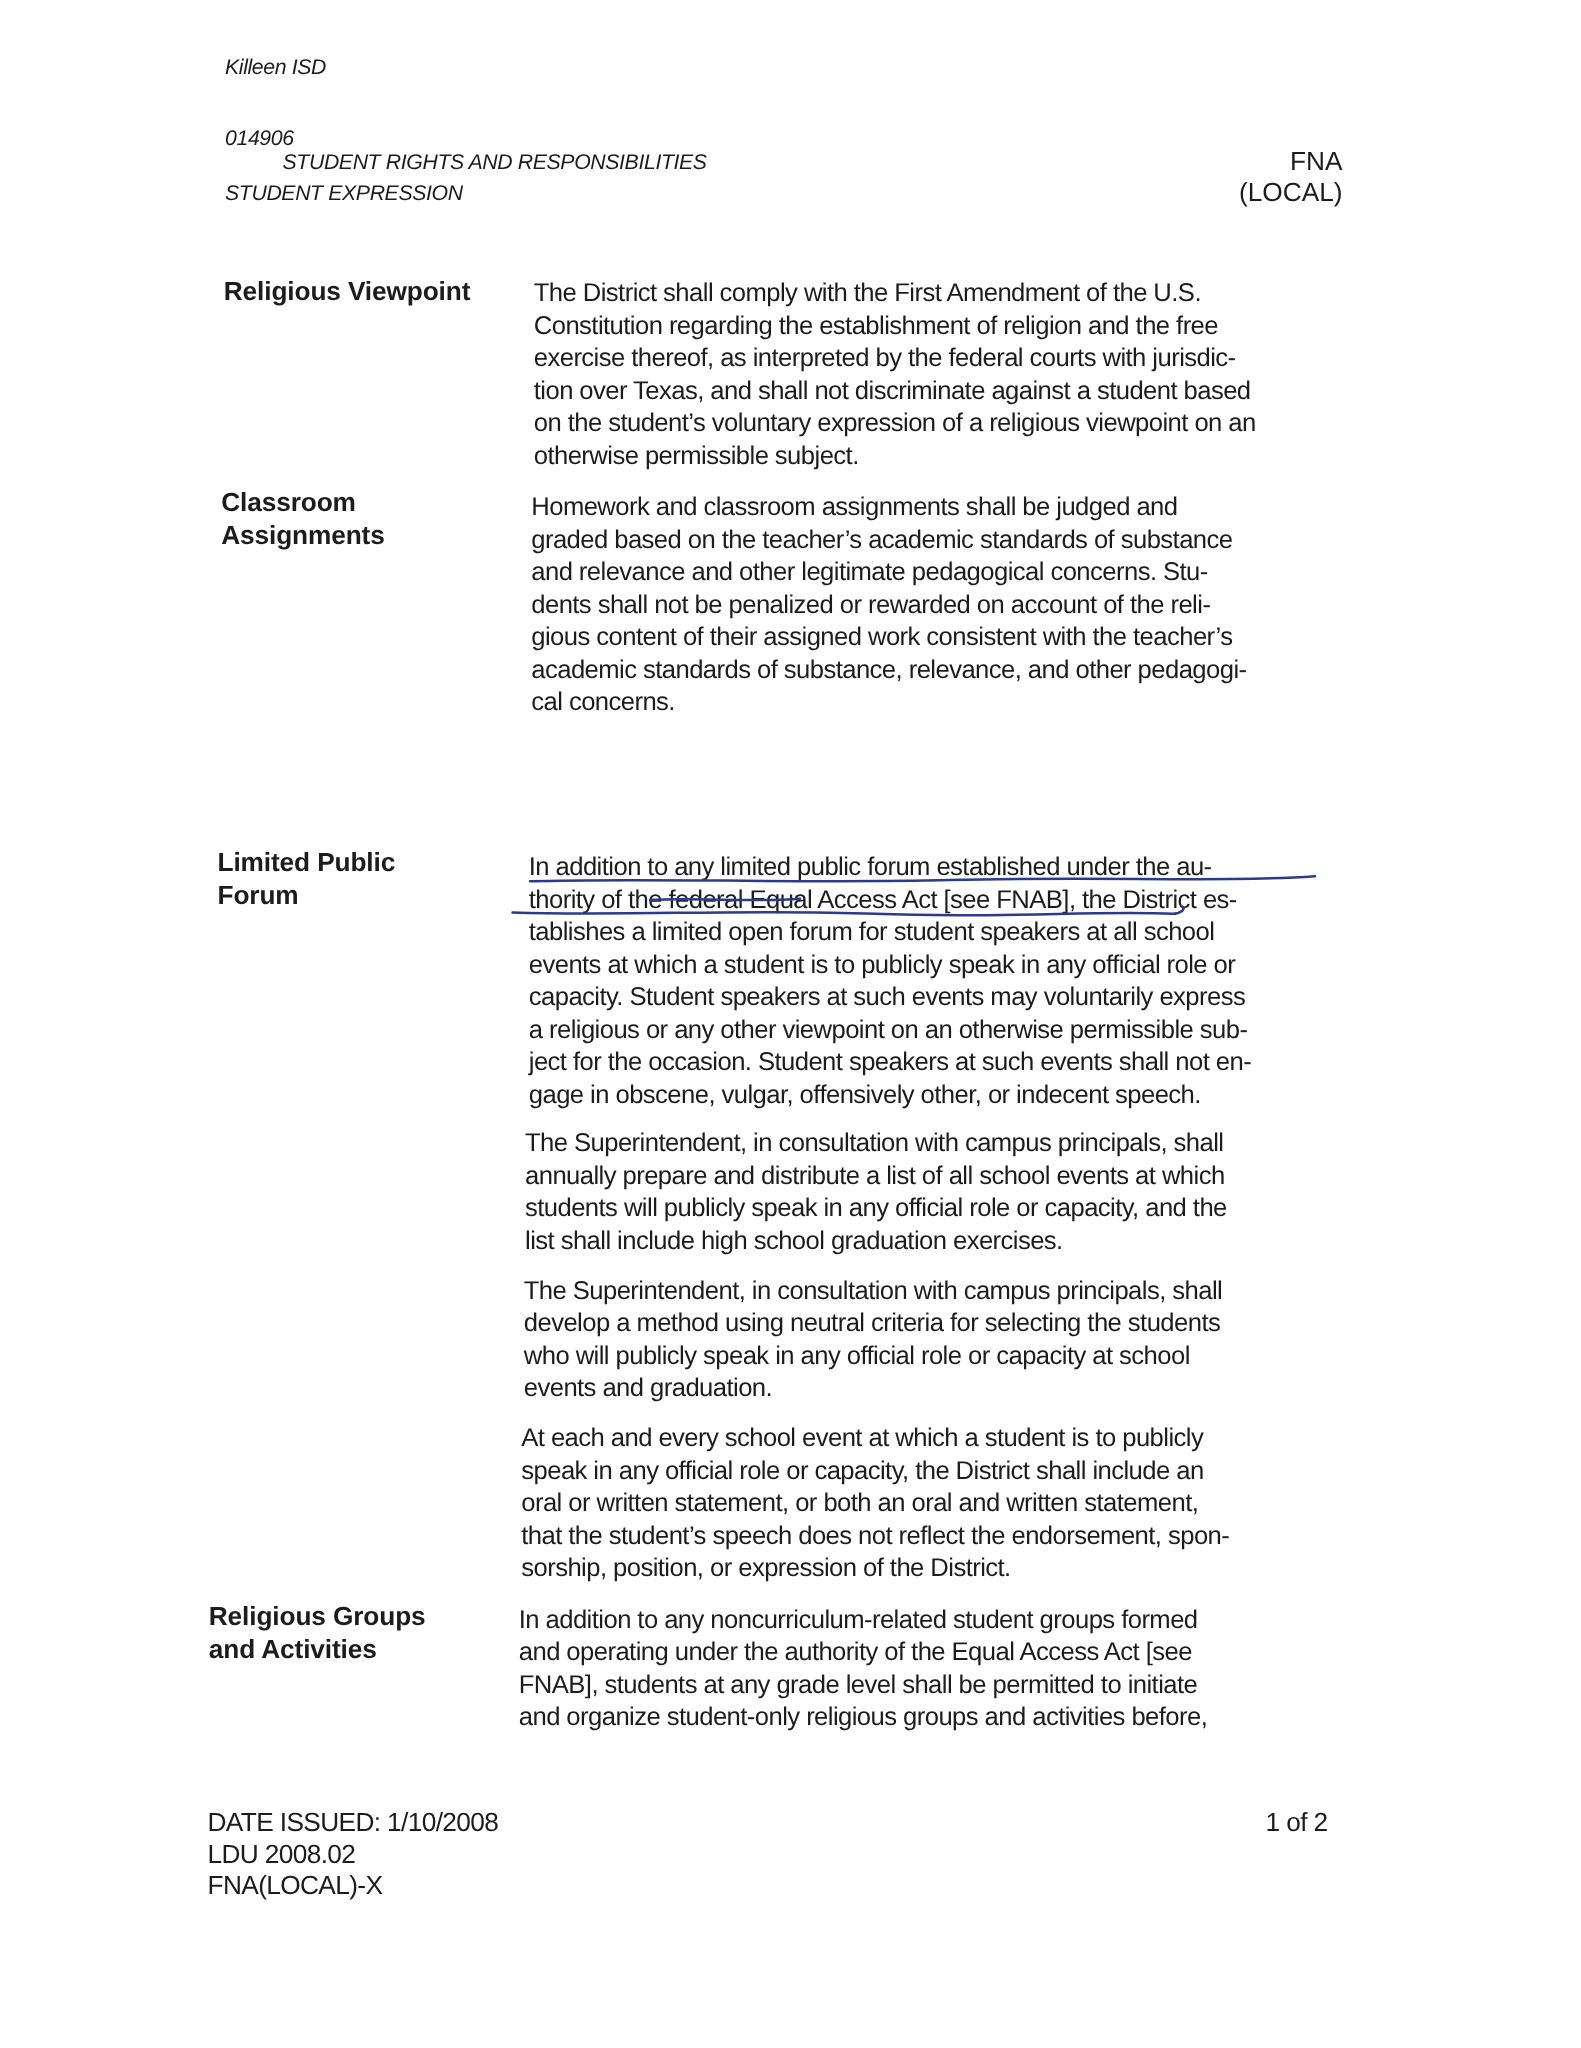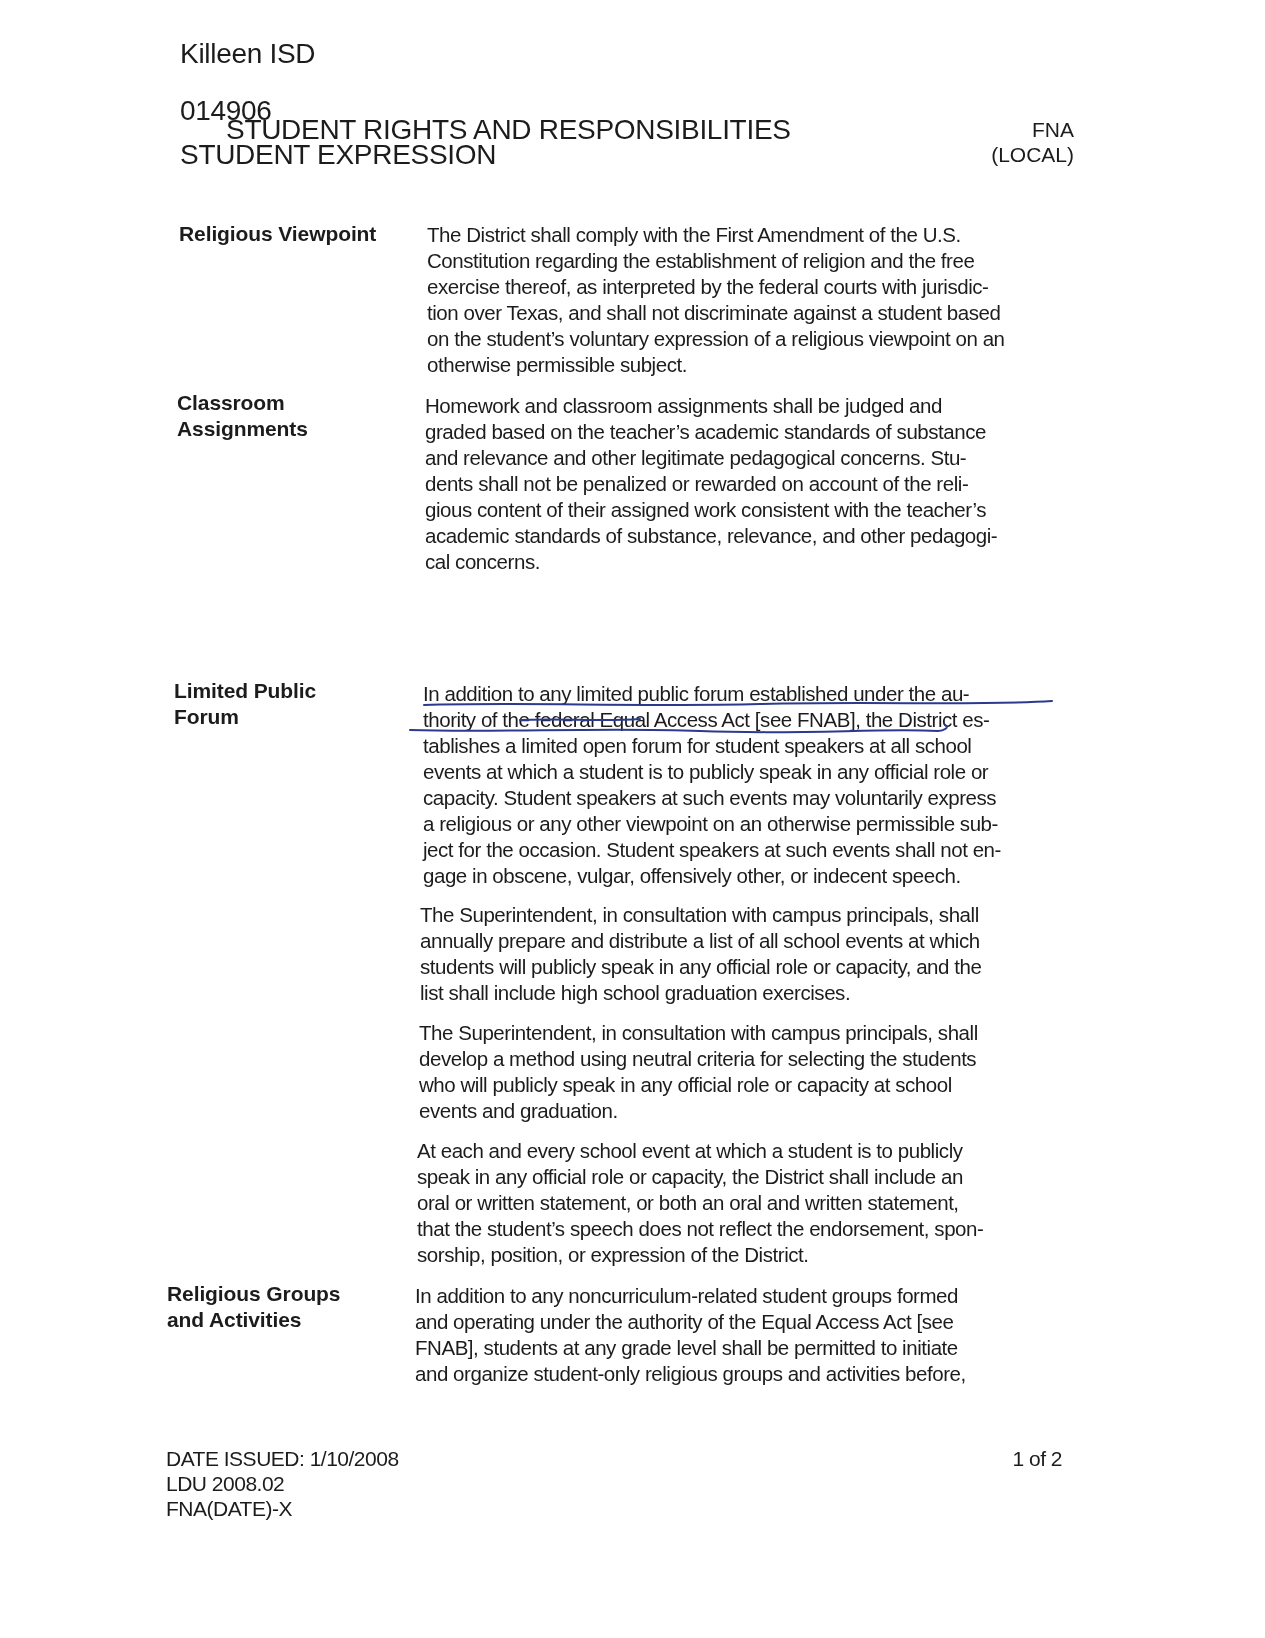--- a/index.html
+++ b/index.html
@@ -15,24 +15,25 @@
       font-family: "Liberation Sans", sans-serif;
       color: #1c1c1c;
     }
     .page {
       position: absolute;
       left: 0; top: 0;
       width: 1265px; height: 1638px;
     }
     .hdr-line {
       position: absolute;
-      font-size: 28px;
+      font-size: 17px;
       line-height: 26px;
       letter-spacing: -0.3px;
       white-space: nowrap;
+      font-style: italic;
     }
     .hdr-right {
       position: absolute;
       font-size: 21px;
       line-height: 26px;
       text-align: right;
       white-space: nowrap;
     }
     .section-heading {
       position: absolute;
@@ -150,16 +151,16 @@
   </div>
 
   <svg class="ink" width="1265" height="1638">
     <path id="ink-underline-1" d="M 424 705 C 520 702, 640 707, 760 704 C 880 701, 980 706, 1052 701" fill="none" stroke-width="2" stroke-linecap="round" stroke="#2b3a8f"></path>
     <path id="ink-underline-2" d="M 410 730 C 500 733, 600 727, 700 731 C 800 735, 880 728, 938 731 C 944 731, 950 727, 945 725" fill="none" stroke-width="2" stroke-linecap="round" stroke="#2b3a8f"></path>
     <path id="ink-strike" d="M 520 720 C 560 718, 600 722, 640 719" fill="none" stroke-width="2" stroke-linecap="round" stroke="#2b3a8f"></path>
   </svg>
 
   <div class="footer-line" style="left:166px; top:1446px;">DATE ISSUED:  1/10/2008</div>
   <div class="footer-line" style="left:166px; top:1471px;">LDU 2008.02</div>
-  <div class="footer-line" style="left:166px; top:1496px;">FNA(DATE)-X</div>
+  <div class="footer-line" style="left:166px; top:1496px;">FNA(LOCAL)-X</div>
   <div class="footer-line" style="right:203px; top:1446px;">1 of 2</div>
 
 </div>
 
 </body></html>

